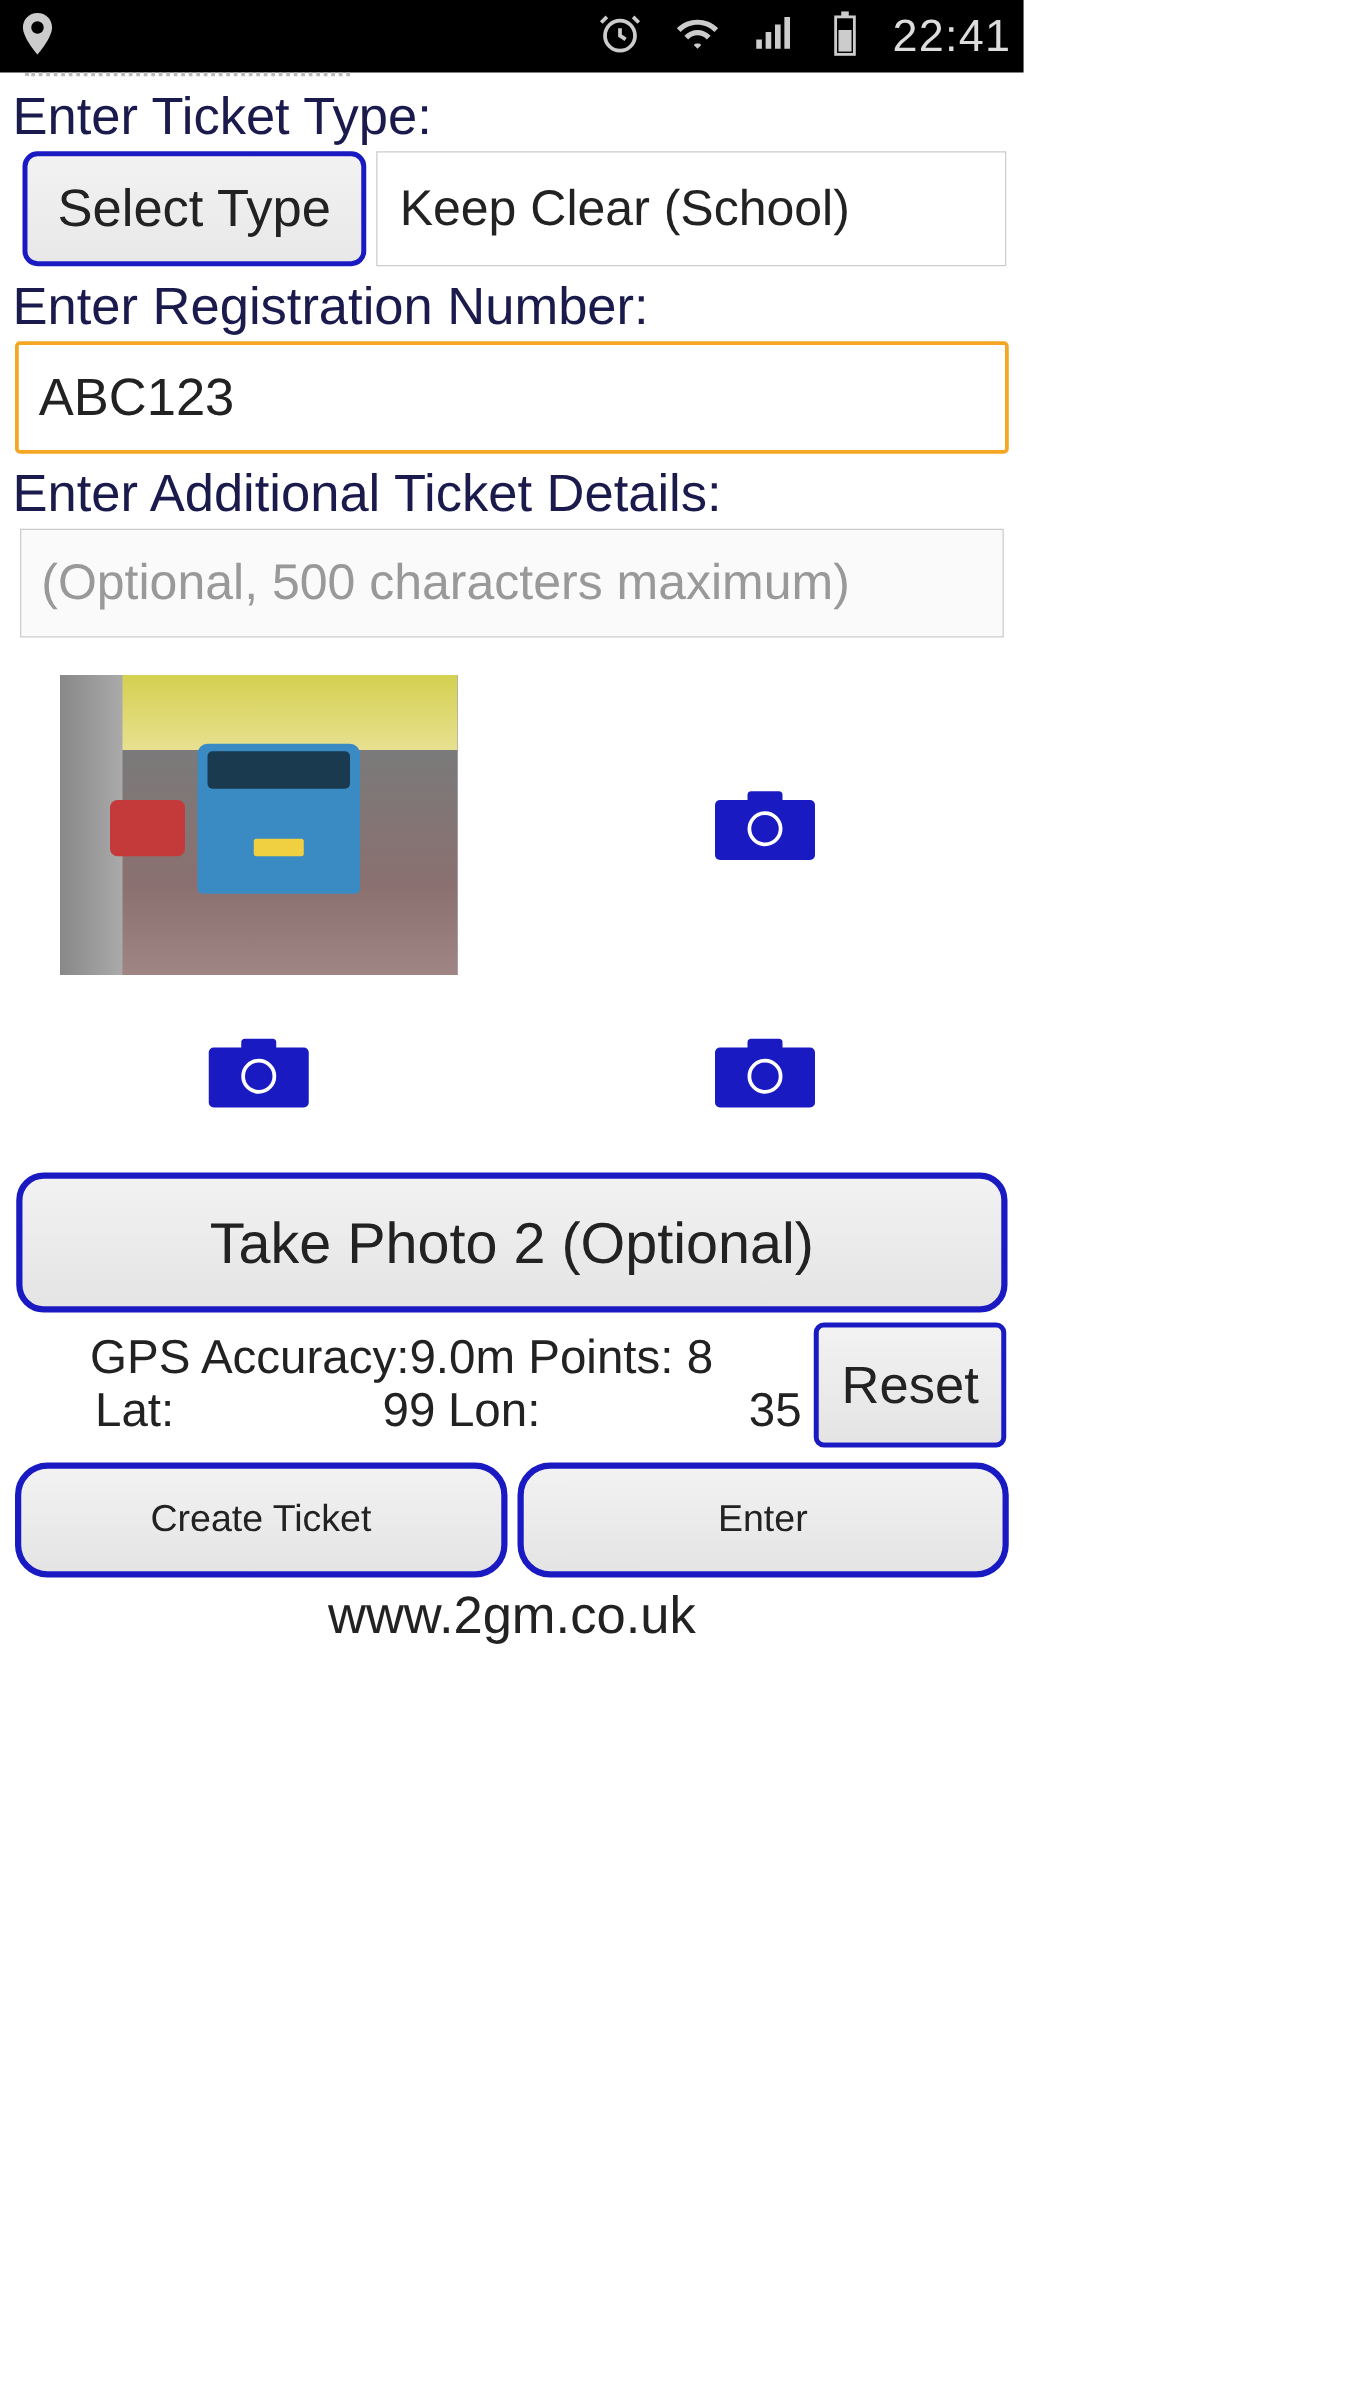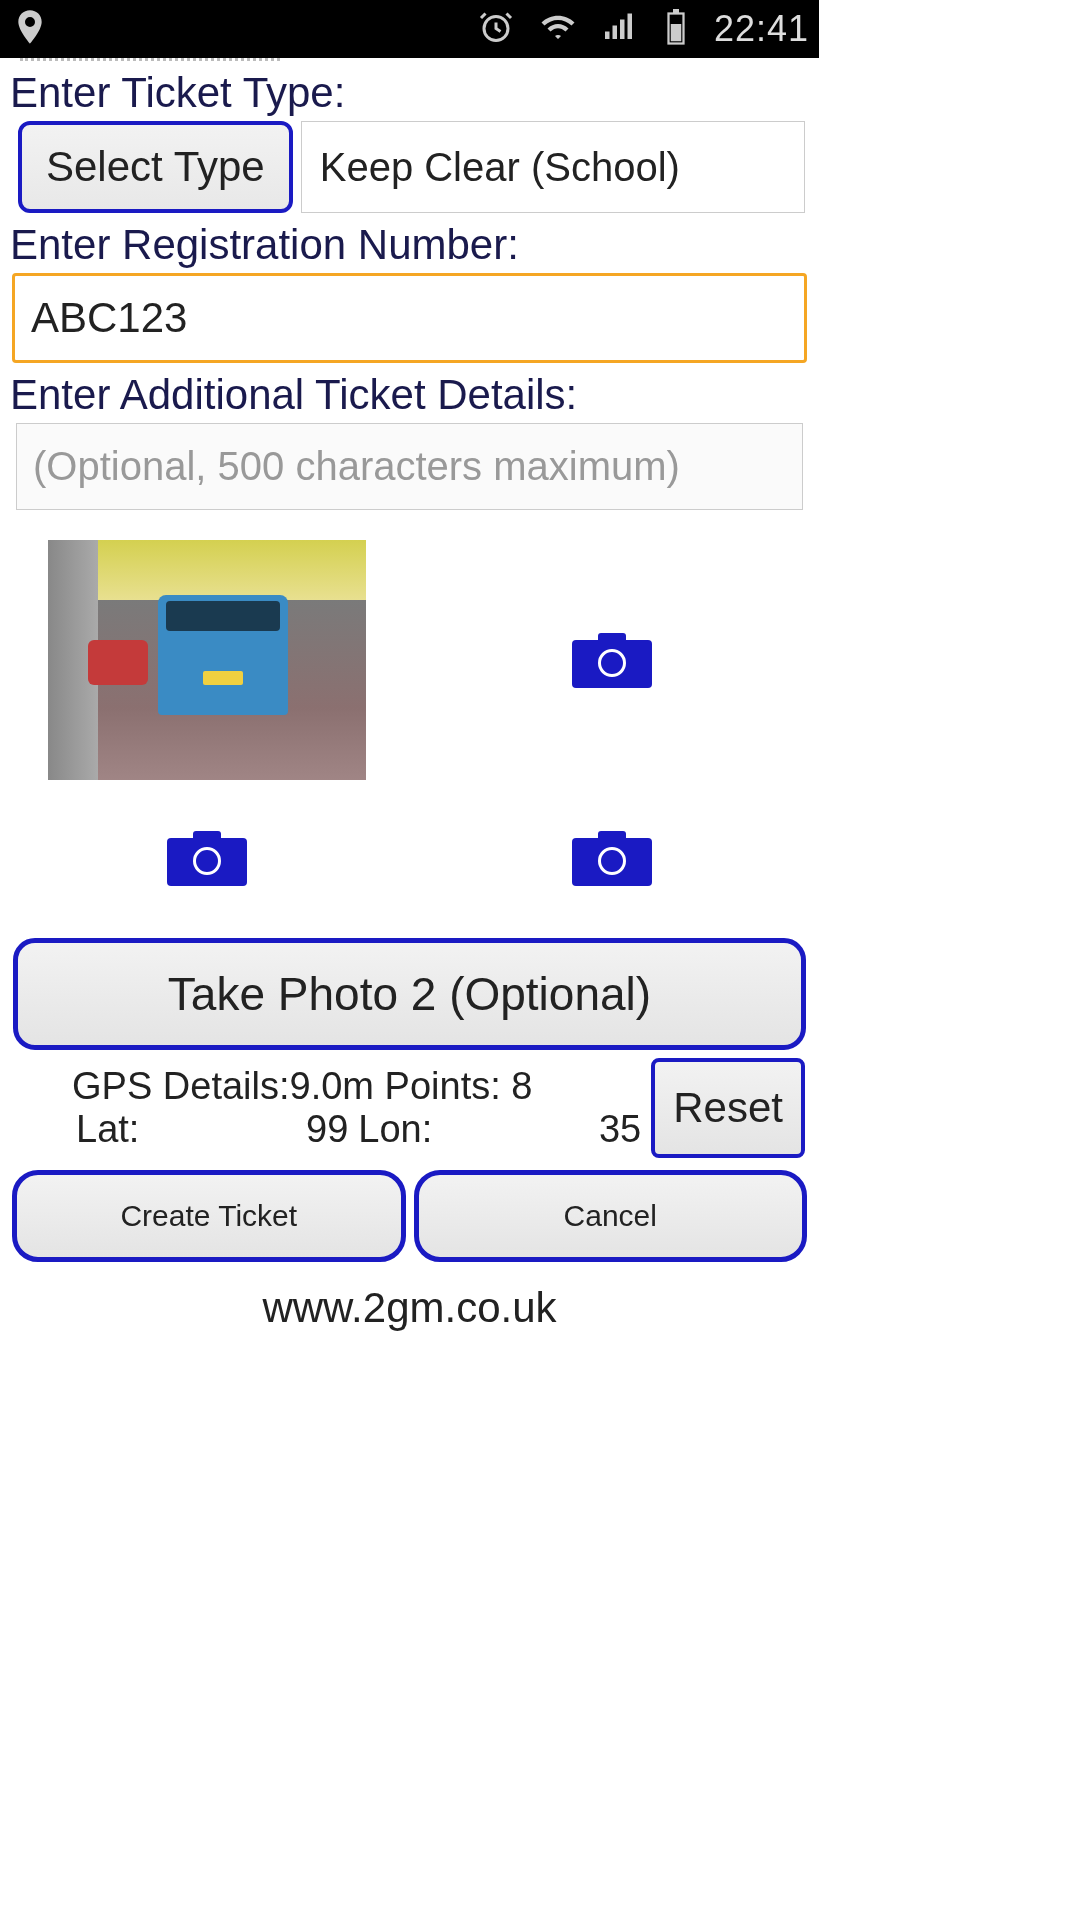--- a/index.html
+++ b/index.html
@@ -143,21 +143,21 @@
     flex:1;
     background: linear-gradient(#f2f2f2, #e4e4e4);
     border: 5px solid #1a1ac3;
     border-radius: 26px;
     font-size: 30px;
     color: #222;
     padding: 24px 16px;
     text-align: center;
   }
   
-  .footer-url { text-align:center; font-size: 42px; color:#222; margin-top: 22px; }
+  .footer-url { text-align:center; font-size: 42px; color:#222; margin-top: 6px; }
   
   
   .ico { display:inline-block; }
 </style>
 </head>
 <body>
 
 <div class="status-bar">
   <div class="status-left">
     <span class="ico">
@@ -243,35 +243,35 @@
           <div class="camera-lens"></div>
       </div>
     </div>
   </div>
 
   <div class="wide-btn">Take Photo 2 (Optional)</div>
 
   <div class="gps-row">
     <div class="gps-block">
       <div class="gps-line1">
-        <span>GPS Details:</span><span>9.0m</span>
+        <span>GPS Accuracy:</span><span>9.0m</span>
         <span> </span>
         <span>Points:</span>
         <span> </span>
         <span>8</span>
       </div>
       <div class="gps-line2">
         <span>Lat:</span>
         <span class="lat-val">99</span>
         <span>Lon:</span>
         <span class="lon-val">35</span>
       </div>
     </div>
     <div class="reset-btn">Reset</div>
   </div>
 
   <div class="action-row">
     <div class="action-btn">Create Ticket</div>
-    <div class="action-btn">Cancel</div>
+    <div class="action-btn">Enter</div>
   </div>
 
   <div class="footer-url">www.2gm.co.uk</div>
 </div>
 
 </body></html>

